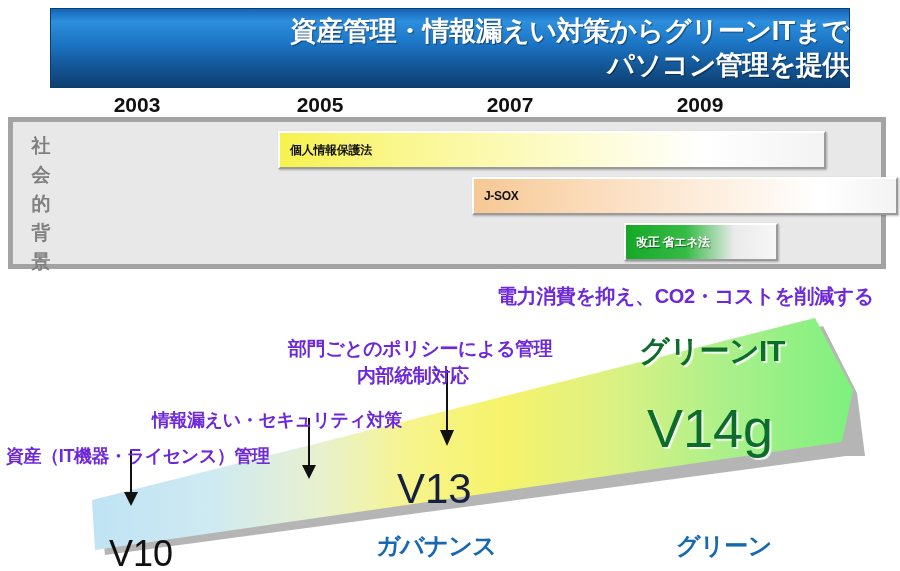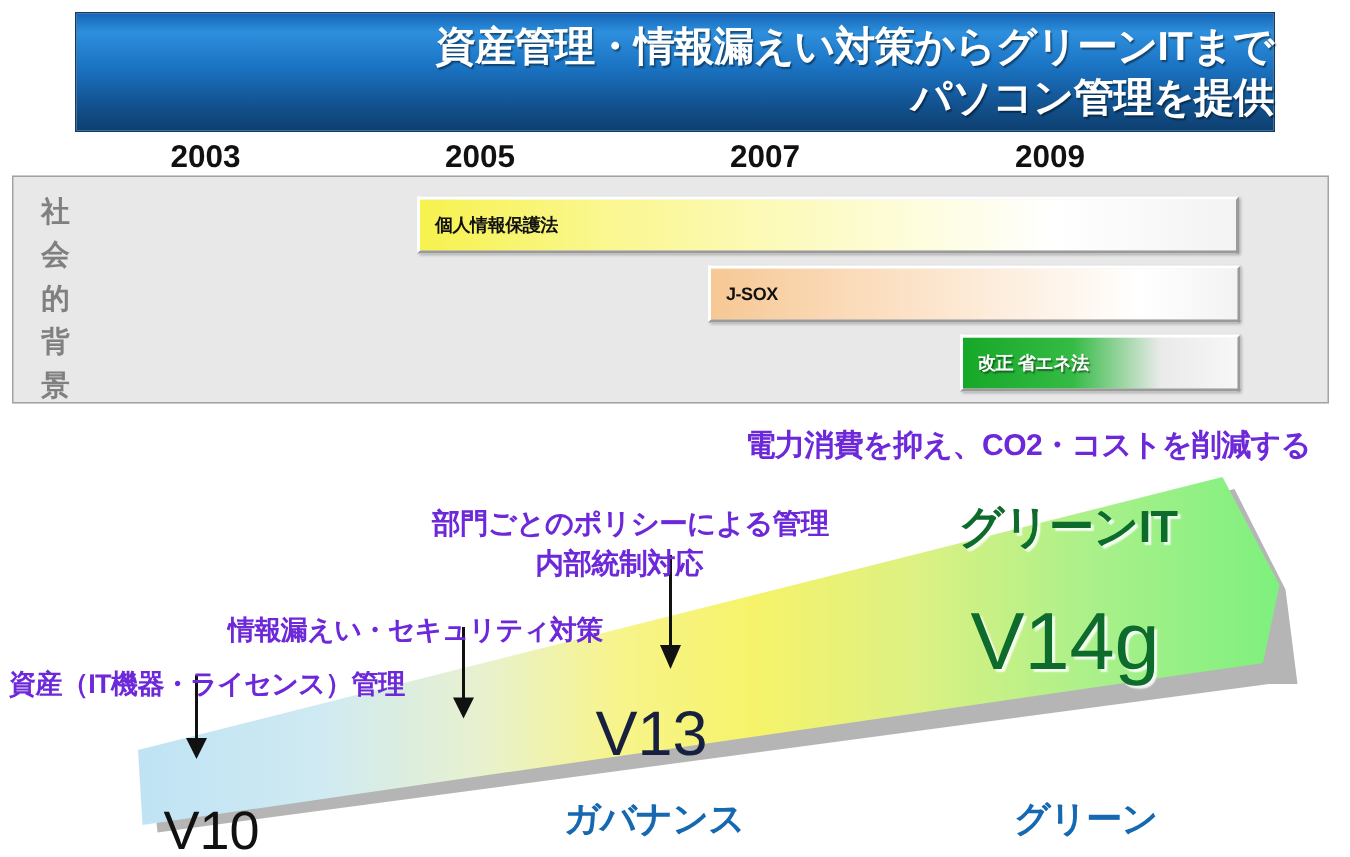--- a/index.html
+++ b/index.html
@@ -69,21 +69,21 @@
   }
 
   
   .social-panel {
     position: absolute;
     left: 8px;
     top: 117px;
     width: 878px;
     height: 152px;
     background: #e8e8e8;
-    border: 1px solid #a3a3a3;
+    border: 5px solid #a3a3a3;
     box-sizing: border-box;
   }
   .social-label {
     position: absolute;
     left: 14px;
     top: 10px;
     width: 28px;
     font-size: 19px;
     font-weight: bold;
     color: #808080;
@@ -110,25 +110,25 @@
     color: #111111;
     padding-left: 10px;
     white-space: nowrap;
     letter-spacing: -0.3px;
   }
   .bar-pipl {
     left: 278px; top: 131px; width: 548px;
     background: linear-gradient(to right, #f6f24e 0%, #faf78e 22%, #ffffff 78%, #f3f3f3 100%);
   }
   .bar-jsox {
-    left: 472px; top: 177px; width: 355px;
+    left: 472px; top: 177px; width: 426px;
     background: linear-gradient(to right, #f6c894 0%, #fbdcbb 28%, #ffffff 82%, #f3f3f3 100%);
   }
   .bar-energy {
-    left: 640px; top: 223px; width: 187px;
+    left: 624px; top: 223px; width: 154px;
     background: linear-gradient(to right, #16a828 0%, #35bb45 40%, #eaeaea 72%, #f7f7f7 100%);
   }
   .bar-energy .law-text { color: #ffffff; text-shadow: 1px 1px 1px rgba(0,0,0,.45); }
 
   
   .wedge-wrap {
     position: absolute;
     left: 0;
     top: 270px;
     width: 900px;

